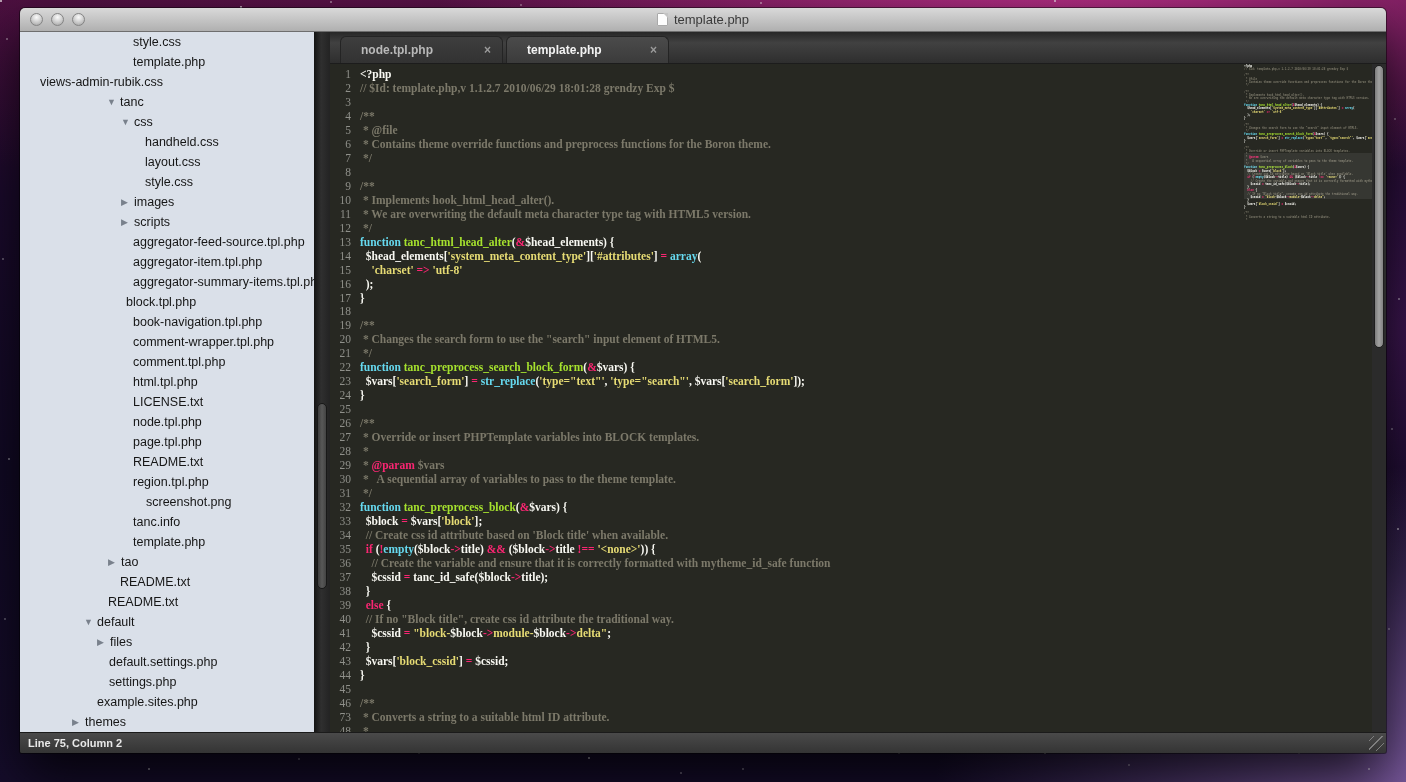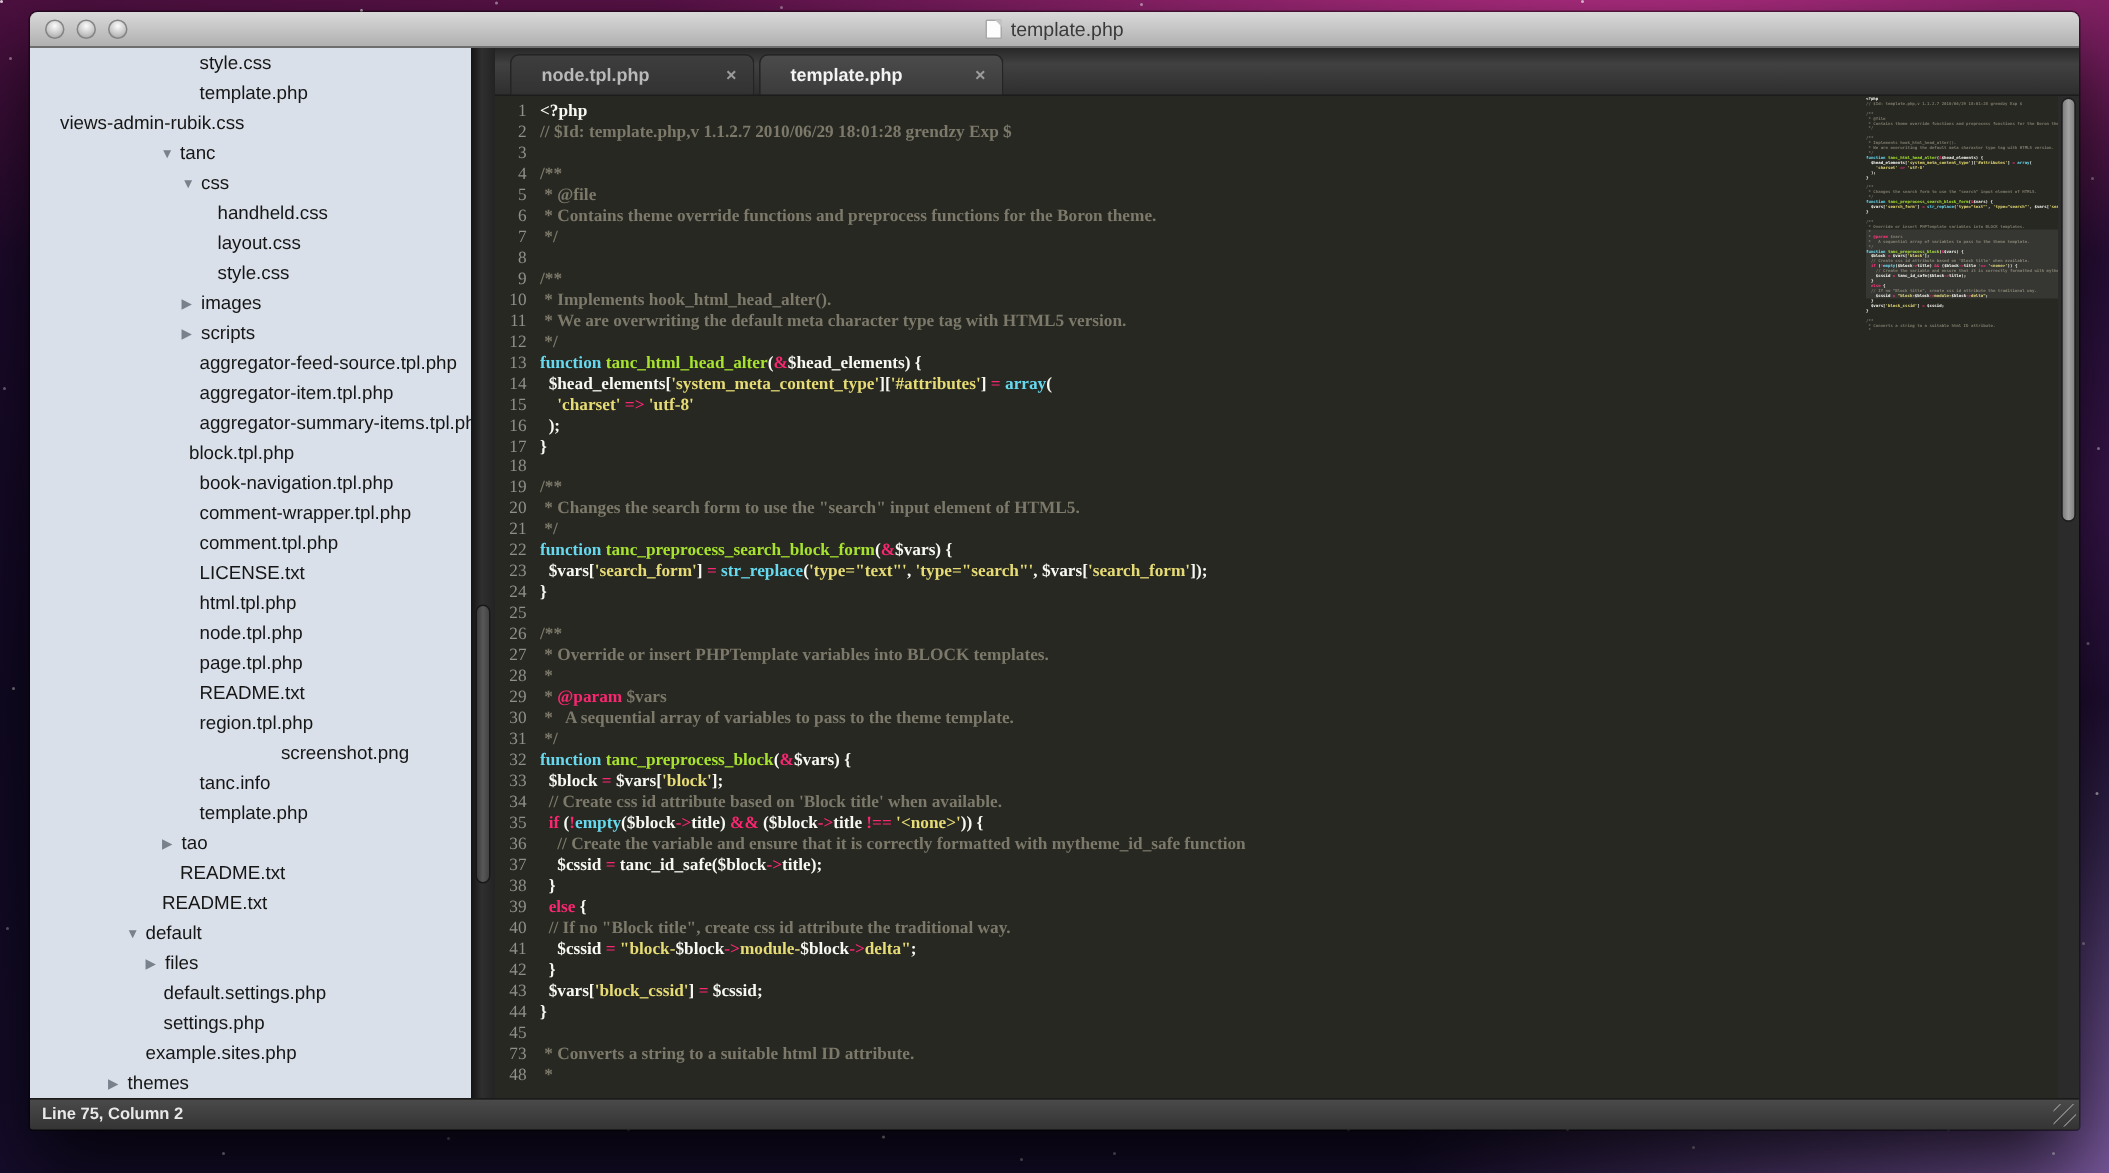--- a/index.html
+++ b/index.html
@@ -181,38 +181,38 @@
         <div class="tree-row" style="padding-left: 93px;">
           <span>book-navigation.tpl.php</span>
         </div>
         <div class="tree-row" style="padding-left: 93px;">
           <span>comment-wrapper.tpl.php</span>
         </div>
         <div class="tree-row" style="padding-left: 93px;">
           <span>comment.tpl.php</span>
         </div>
         <div class="tree-row" style="padding-left: 93px;">
+          <span>html.tpl.php</span>
+        </div>
+        <div class="tree-row" style="padding-left: 93px;">
           <span>LICENSE.txt</span>
         </div>
         <div class="tree-row" style="padding-left: 93px;">
-          <span>html.tpl.php</span>
-        </div>
-        <div class="tree-row" style="padding-left: 93px;">
           <span>node.tpl.php</span>
         </div>
         <div class="tree-row" style="padding-left: 93px;">
           <span>page.tpl.php</span>
         </div>
         <div class="tree-row" style="padding-left: 93px;">
           <span>README.txt</span>
         </div>
         <div class="tree-row" style="padding-left: 93px;">
           <span>region.tpl.php</span>
         </div>
-        <div class="tree-row" style="padding-left: 106px; justify-content: center;">
+        <div class="tree-row" style="padding-left: 106px;">
           <span>screenshot.png</span>
         </div>
         <div class="tree-row" style="padding-left: 93px;">
           <span>tanc.info</span>
         </div>
         <div class="tree-row" style="padding-left: 93px;">
           <span>template.php</span>
         </div>
         <div class="tree-row" style="padding-left: 68px;">
           <span class="tri">▶</span>
@@ -299,20 +299,21 @@
           <div class="cl"><span class="ln">36</span><span class="c-c">    // Create the variable and ensure that it is correctly formatted with mytheme_id_safe function</span></div>
           <div class="cl"><span class="ln">37</span><span class="c-w">    $cssid </span><span class="c-p">=</span><span class="c-w"> tanc_id_safe($block</span><span class="c-p">-&gt;</span><span class="c-w">title);</span></div>
           <div class="cl"><span class="ln">38</span><span class="c-w">  }</span></div>
           <div class="cl"><span class="ln">39</span><span class="c-w">  </span><span class="c-p">else</span><span class="c-w"> {</span></div>
           <div class="cl"><span class="ln">40</span><span class="c-c">  // If no "Block title", create css id attribute the traditional way.</span></div>
           <div class="cl"><span class="ln">41</span><span class="c-w">    $cssid </span><span class="c-p">=</span><span class="c-w"> </span><span class="c-y">"block-</span><span class="c-w">$block</span><span class="c-p">-&gt;</span><span class="c-y">module-</span><span class="c-w">$block</span><span class="c-p">-&gt;</span><span class="c-y">delta"</span><span class="c-w">;</span></div>
           <div class="cl"><span class="ln">42</span><span class="c-w">  }</span></div>
           <div class="cl"><span class="ln">43</span><span class="c-w">  $vars[</span><span class="c-y">'block_cssid'</span><span class="c-w">] </span><span class="c-p">=</span><span class="c-w"> $cssid;</span></div>
           <div class="cl"><span class="ln">44</span><span class="c-w">}</span></div>
           <div class="cl"><span class="ln">45</span></div>
+          <div class="cl"><span class="ln">46</span><span class="c-c">/**</span></div>
           <div class="cl"><span class="ln">73</span><span class="c-c"> * Converts a string to a suitable html ID attribute.</span></div>
           <div class="cl"><span class="ln">48</span><span class="c-c"> *</span></div>
         </div>
       <div class="minimap">
         <div class="mini-inner" id="mini">
             <div class="mini-cl"><span class="c-wb">&lt;?php</span></div>
             <div class="mini-cl"><span class="c-c">// $Id: template.php,v 1.1.2.7 2010/06/29 18:01:28 grendzy Exp $</span></div>
             <div class="mini-cl"></div>
             <div class="mini-cl"><span class="c-c">/**</span></div>
             <div class="mini-cl"><span class="c-c"> * @file</span></div>

